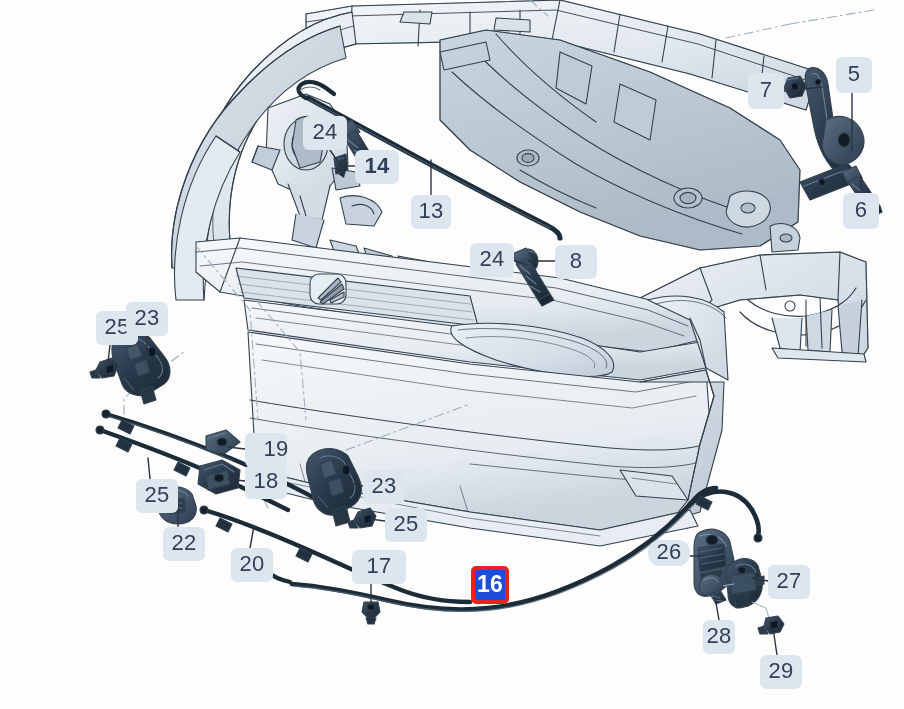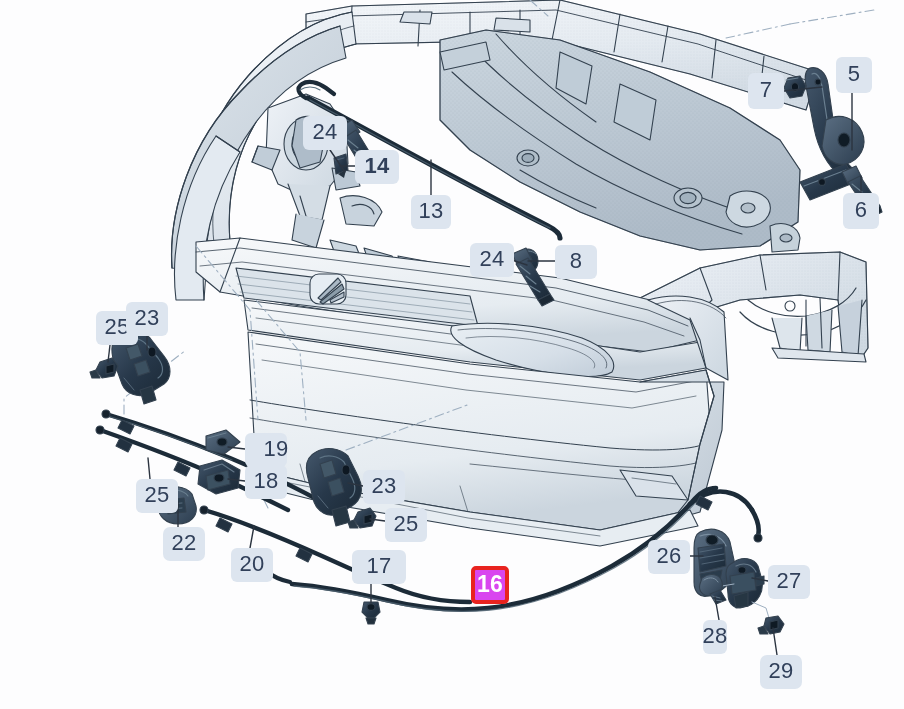--- a/index.html
+++ b/index.html
@@ -32,21 +32,21 @@
     color: #31405a;
     font-family: "Liberation Sans", sans-serif;
     font-size: 22px;
     font-weight: 400;
     letter-spacing: 0.2px;
     line-height: 1;
     padding-bottom: 2px;
     user-select: none;
   }
   .callout.highlight {
-    background: #d946ef;
+    background: #1d4ed8;
     border: 4px solid #e8231f;
     border-radius: 5px;
     color: #ffffff;
     font-weight: 700;
     font-size: 23px;
   }
 </style>
 </head>
 <body>
 
@@ -501,19 +501,19 @@
       <div class="callout" style="left: 126px; top: 302px; width: 42px; height: 34px;">23</div>
       <div class="callout" style="left: 245px; top: 433px; width: 42px; height: 34px; padding-left: 20px;">19</div>
       <div class="callout" style="left: 245px; top: 465px; width: 42px; height: 34px;">18</div>
       <div class="callout" style="left: 136px; top: 479px; width: 42px; height: 34px;">25</div>
       <div class="callout" style="left: 163px; top: 527px; width: 42px; height: 34px; border-radius: 7px;">22</div>
       <div class="callout" style="left: 231px; top: 548px; width: 42px; height: 34px;">20</div>
       <div class="callout" style="left: 363px; top: 470px; width: 42px; height: 34px;">23</div>
       <div class="callout" style="left: 385px; top: 508px; width: 42px; height: 34px;">25</div>
       <div class="callout" style="left: 352px; top: 550px; width: 54px; height: 34px;">17</div>
       <div class="callout highlight" style="left: 471px; top: 566px; width: 38px; height: 38px;">16</div>
-      <div class="callout" style="left: 648px; top: 540px; width: 42px; height: 34px;">26</div>
+      <div class="callout" style="left: 648px; top: 540px; width: 42px; height: 26px; border-radius: 12px;">26</div>
       <div class="callout" style="left: 768px; top: 565px; width: 42px; height: 34px;">27</div>
-      <div class="callout" style="left: 703px; top: 620px; width: 24px; height: 34px;">28</div>
+      <div class="callout" style="left: 703px; top: 620px; width: 32px; height: 34px;">28</div>
       <div class="callout" style="left: 760px; top: 655px; width: 42px; height: 34px; border-radius: 7px;">29</div>
     </div>
 
 </div>
 
 </body></html>

